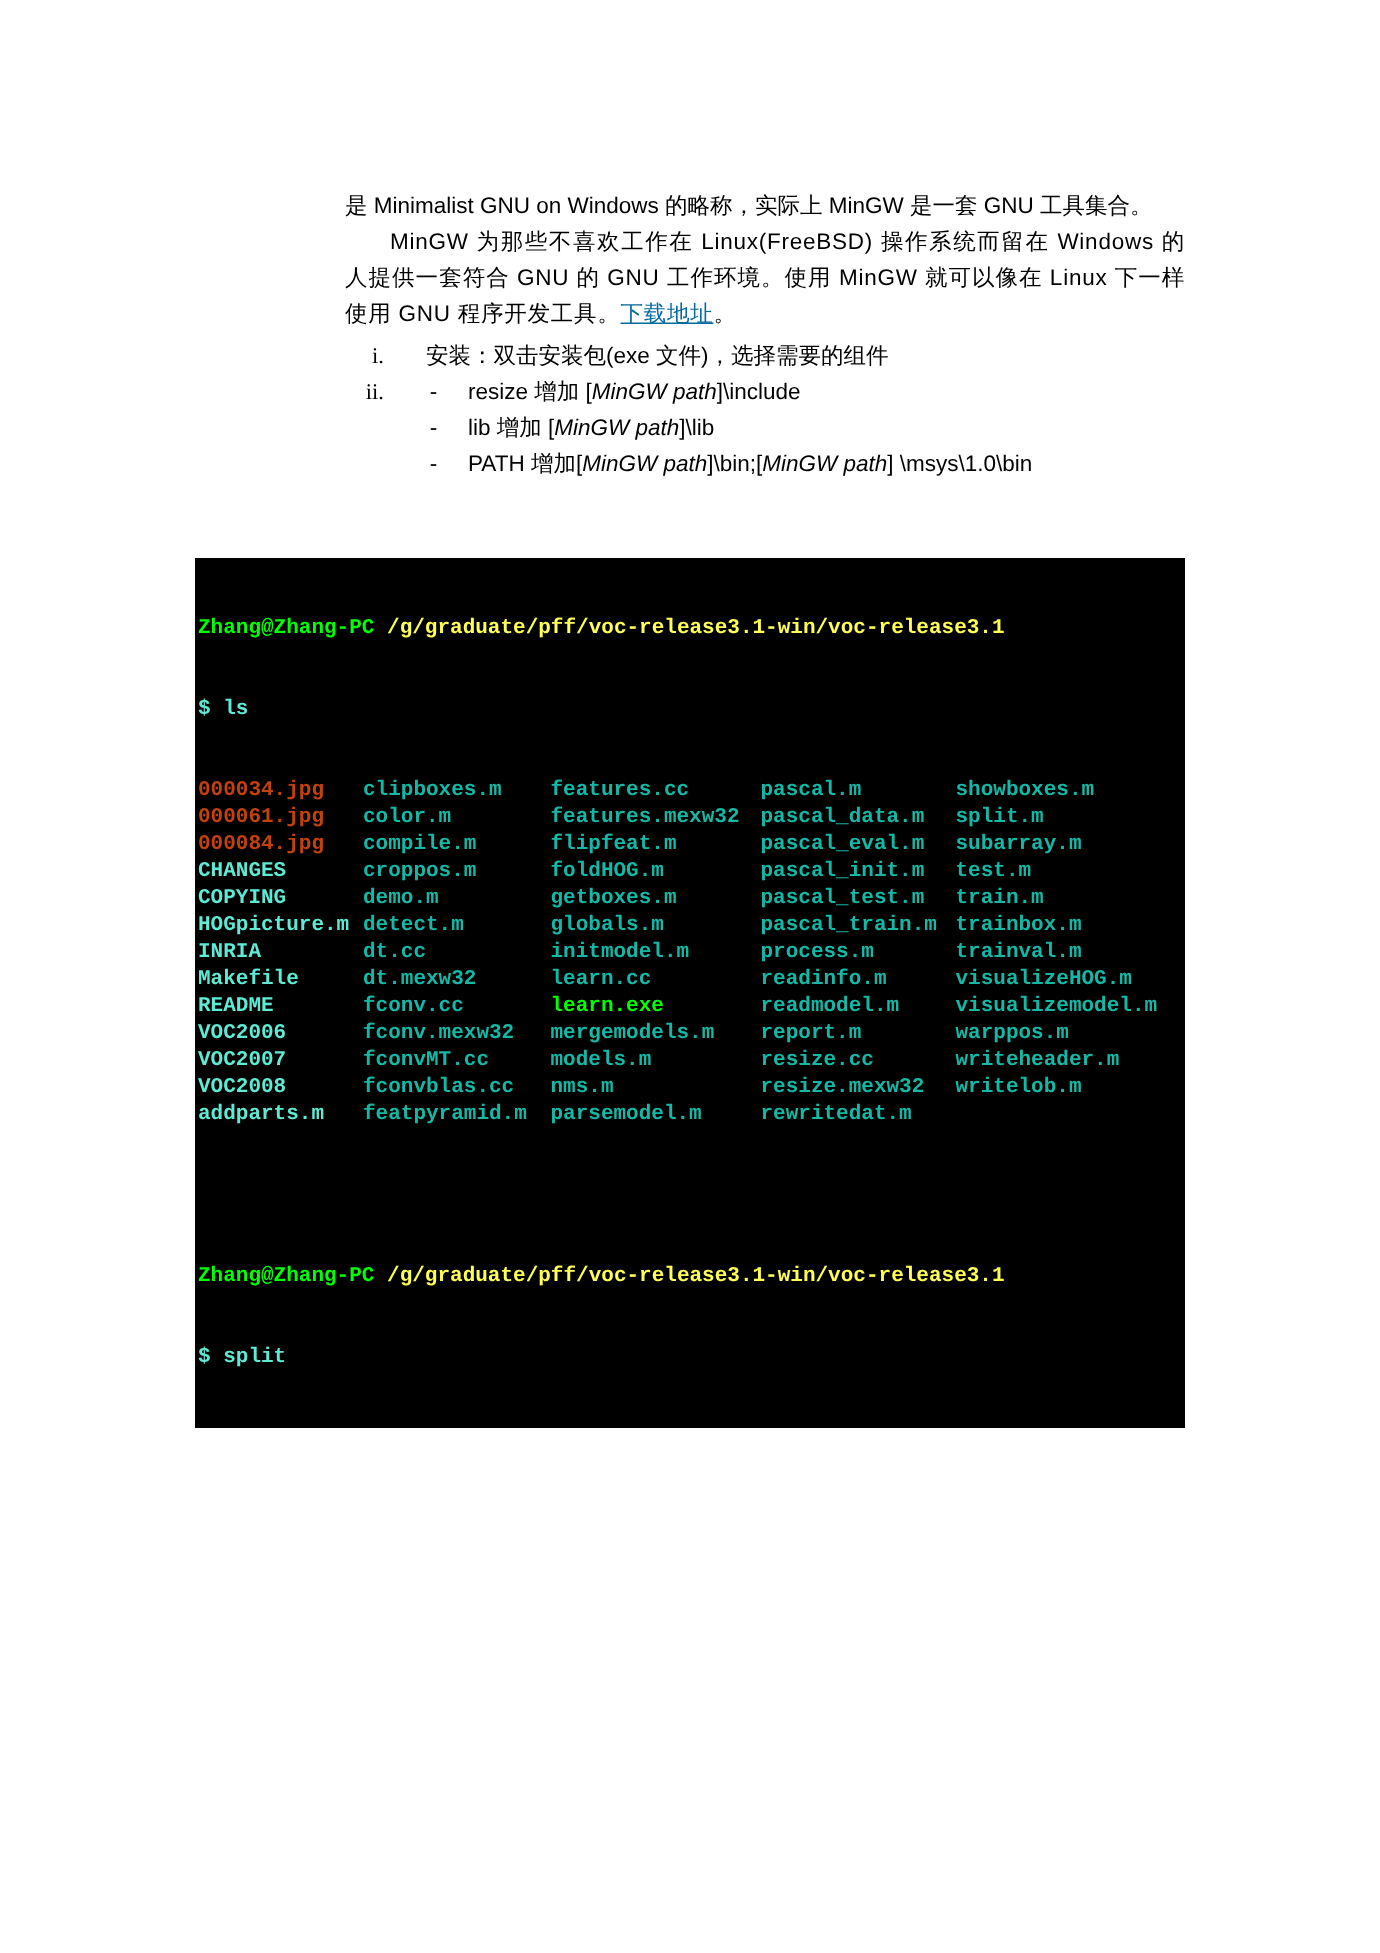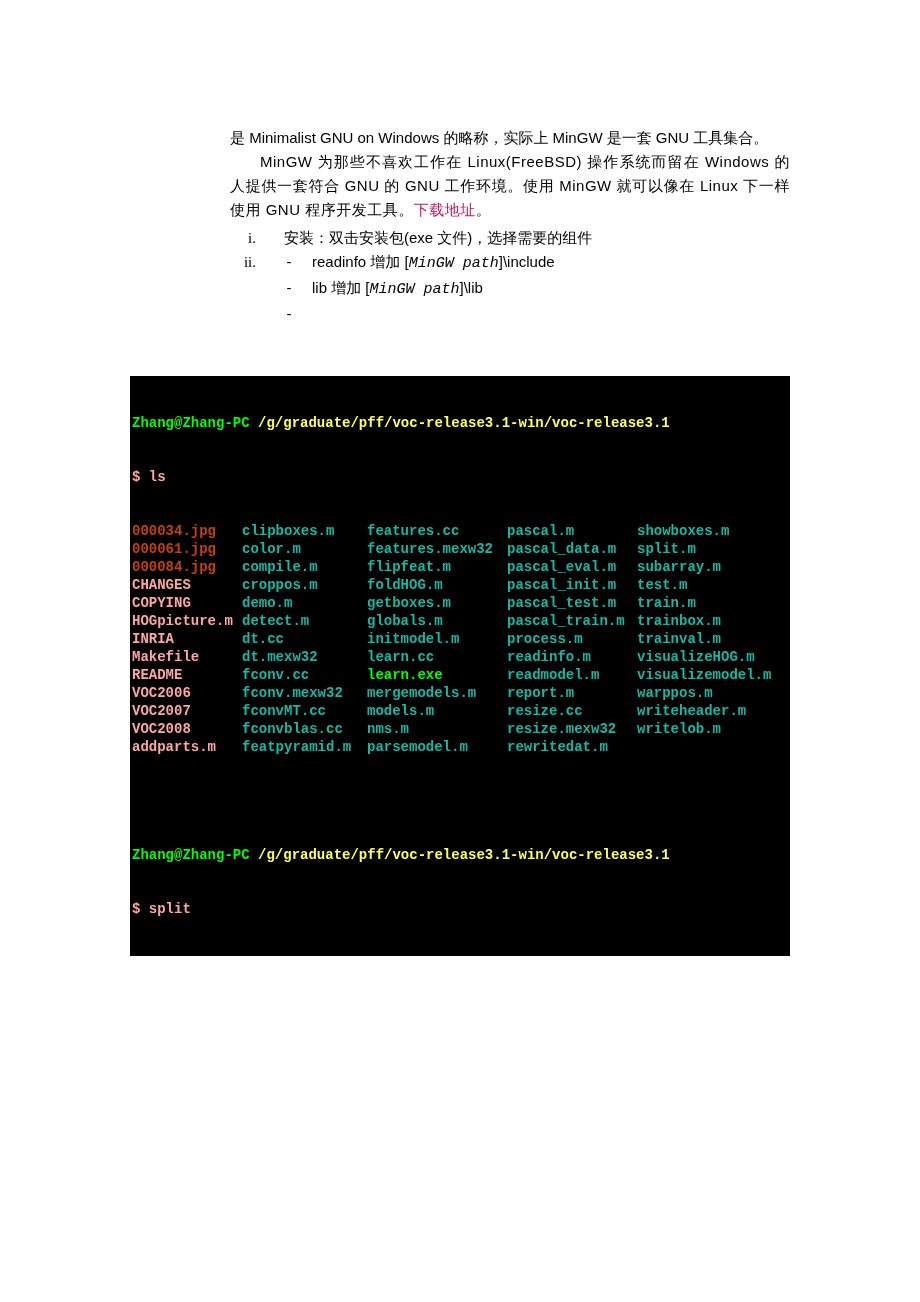--- a/index.html
+++ b/index.html
@@ -23,21 +23,22 @@
     margin: 16px 0 0 100px;
     text-align: justify;
   }
   .para2 {
     margin: 0 0 0 100px;
     text-indent: 2em;
     text-align: justify;
     letter-spacing: 0.5px;
   }
   .link {
-    color: #be185d;
+    color: #0369a1;
+    text-decoration: underline;
     cursor: pointer;
   }
   .list {
     margin: 4px 0 0 100px;
     padding: 0;
     list-style: none;
     font-size: 15px;
     line-height: 24px;
   }
   .list-i {
@@ -56,37 +57,37 @@
     list-style: none;
   }
   .sublist .subrow {
     display: flex;
     gap: 18px;
   }
   .sublist .dash {
     width: 10px;
     text-align: center;
   }
-  .italic { font-style: italic; font-family: Liberation Mono, monospace; }
+  .italic { font-style: italic; font-family: Liberation Sans, sans-serif; }
 
   .terminal {
     margin: 50px 0 0 0;
     background: #000000;
     color: #c0c0c0;
     font-family: "Courier New", "Consolas", monospace;
     font-size: 14px;
     font-weight: bold;
     line-height: 18px;
     padding: 2px 2px 2px 2px;
     white-space: pre;
   }
   .t-row { display: flex; }
   .t-prompt-user { color: #00ff00; }
   .t-prompt-path { color: #ffff55; }
-  .t-white { color: #fca5a5; }
+  .t-white { color: #5eead4; }
   .t-grey { color: #14b8a6; }
   .t-cyan { color: #c2410c; }
   .t-green { color: #00ff00; }
   .col { display: inline-block; }
   .c0 { width: 110px; }
   .c1 { width: 125px; }
   .c2 { width: 140px; }
   .c3 { width: 130px; }
 </style>
 </head>
@@ -104,31 +105,34 @@
       <span class="marker">i.</span>
       <span class="content">安装：双击安装包(exe 文件)，选择需要的组件</span>
     </li>
     <li class="list-i">
       <span class="marker">ii.</span>
       <div class="content">
         <ul class="sublist">
           <li class="subrow">
             <span class="dash">-</span>
             <span>
-              <span>readinfo 增加 [</span><span class="italic">MinGW path</span><span>]\include</span>
+              <span>resize 增加 [</span><span class="italic">MinGW path</span><span>]\include</span>
             </span>
           </li>
           <li class="subrow">
             <span class="dash">-</span>
             <span>
               <span>lib 增加 [</span><span class="italic">MinGW path</span><span>]\lib</span>
             </span>
           </li>
           <li class="subrow">
             <span class="dash">-</span>
+            <span>
+              <span>PATH 增加[</span><span class="italic">MinGW path</span><span>]\bin;[</span><span class="italic">MinGW path</span><span>] \msys\1.0\bin</span>
+            </span>
           </li>
         </ul>
       </div>
     </li>
   </ul>
 
   <div class="terminal">
     <div><span class="t-prompt-user">Zhang@Zhang-PC </span><span class="t-prompt-path">/g/graduate/pff/voc-release3.1-win/voc-release3.1</span></div>
     <div class="t-white">$ ls</div>
     <div id="ls-body"><div class="t-row"><span class="col c0 t-cyan">000034.jpg</span><span class="col c1 t-grey">clipboxes.m</span><span class="col c2 t-grey">features.cc</span><span class="col c3 t-grey">pascal.m</span><span class="col  t-grey">showboxes.m</span></div><div class="t-row"><span class="col c0 t-cyan">000061.jpg</span><span class="col c1 t-grey">color.m</span><span class="col c2 t-grey">features.mexw32</span><span class="col c3 t-grey">pascal_data.m</span><span class="col  t-grey">split.m</span></div><div class="t-row"><span class="col c0 t-cyan">000084.jpg</span><span class="col c1 t-grey">compile.m</span><span class="col c2 t-grey">flipfeat.m</span><span class="col c3 t-grey">pascal_eval.m</span><span class="col  t-grey">subarray.m</span></div><div class="t-row"><span class="col c0 t-white">CHANGES</span><span class="col c1 t-grey">croppos.m</span><span class="col c2 t-grey">foldHOG.m</span><span class="col c3 t-grey">pascal_init.m</span><span class="col  t-grey">test.m</span></div><div class="t-row"><span class="col c0 t-white">COPYING</span><span class="col c1 t-grey">demo.m</span><span class="col c2 t-grey">getboxes.m</span><span class="col c3 t-grey">pascal_test.m</span><span class="col  t-grey">train.m</span></div><div class="t-row"><span class="col c0 t-white">HOGpicture.m</span><span class="col c1 t-grey">detect.m</span><span class="col c2 t-grey">globals.m</span><span class="col c3 t-grey">pascal_train.m</span><span class="col  t-grey">trainbox.m</span></div><div class="t-row"><span class="col c0 t-white">INRIA</span><span class="col c1 t-grey">dt.cc</span><span class="col c2 t-grey">initmodel.m</span><span class="col c3 t-grey">process.m</span><span class="col  t-grey">trainval.m</span></div><div class="t-row"><span class="col c0 t-white">Makefile</span><span class="col c1 t-grey">dt.mexw32</span><span class="col c2 t-grey">learn.cc</span><span class="col c3 t-grey">readinfo.m</span><span class="col  t-grey">visualizeHOG.m</span></div><div class="t-row"><span class="col c0 t-white">README</span><span class="col c1 t-grey">fconv.cc</span><span class="col c2 t-green">learn.exe</span><span class="col c3 t-grey">readmodel.m</span><span class="col  t-grey">visualizemodel.m</span></div><div class="t-row"><span class="col c0 t-white">VOC2006</span><span class="col c1 t-grey">fconv.mexw32</span><span class="col c2 t-grey">mergemodels.m</span><span class="col c3 t-grey">report.m</span><span class="col  t-grey">warppos.m</span></div><div class="t-row"><span class="col c0 t-white">VOC2007</span><span class="col c1 t-grey">fconvMT.cc</span><span class="col c2 t-grey">models.m</span><span class="col c3 t-grey">resize.cc</span><span class="col  t-grey">writeheader.m</span></div><div class="t-row"><span class="col c0 t-white">VOC2008</span><span class="col c1 t-grey">fconvblas.cc</span><span class="col c2 t-grey">nms.m</span><span class="col c3 t-grey">resize.mexw32</span><span class="col  t-grey">writelob.m</span></div><div class="t-row"><span class="col c0 t-white">addparts.m</span><span class="col c1 t-grey">featpyramid.m</span><span class="col c2 t-grey">parsemodel.m</span><span class="col c3 t-grey">rewritedat.m</span><span class="col  t-grey"></span></div></div>

